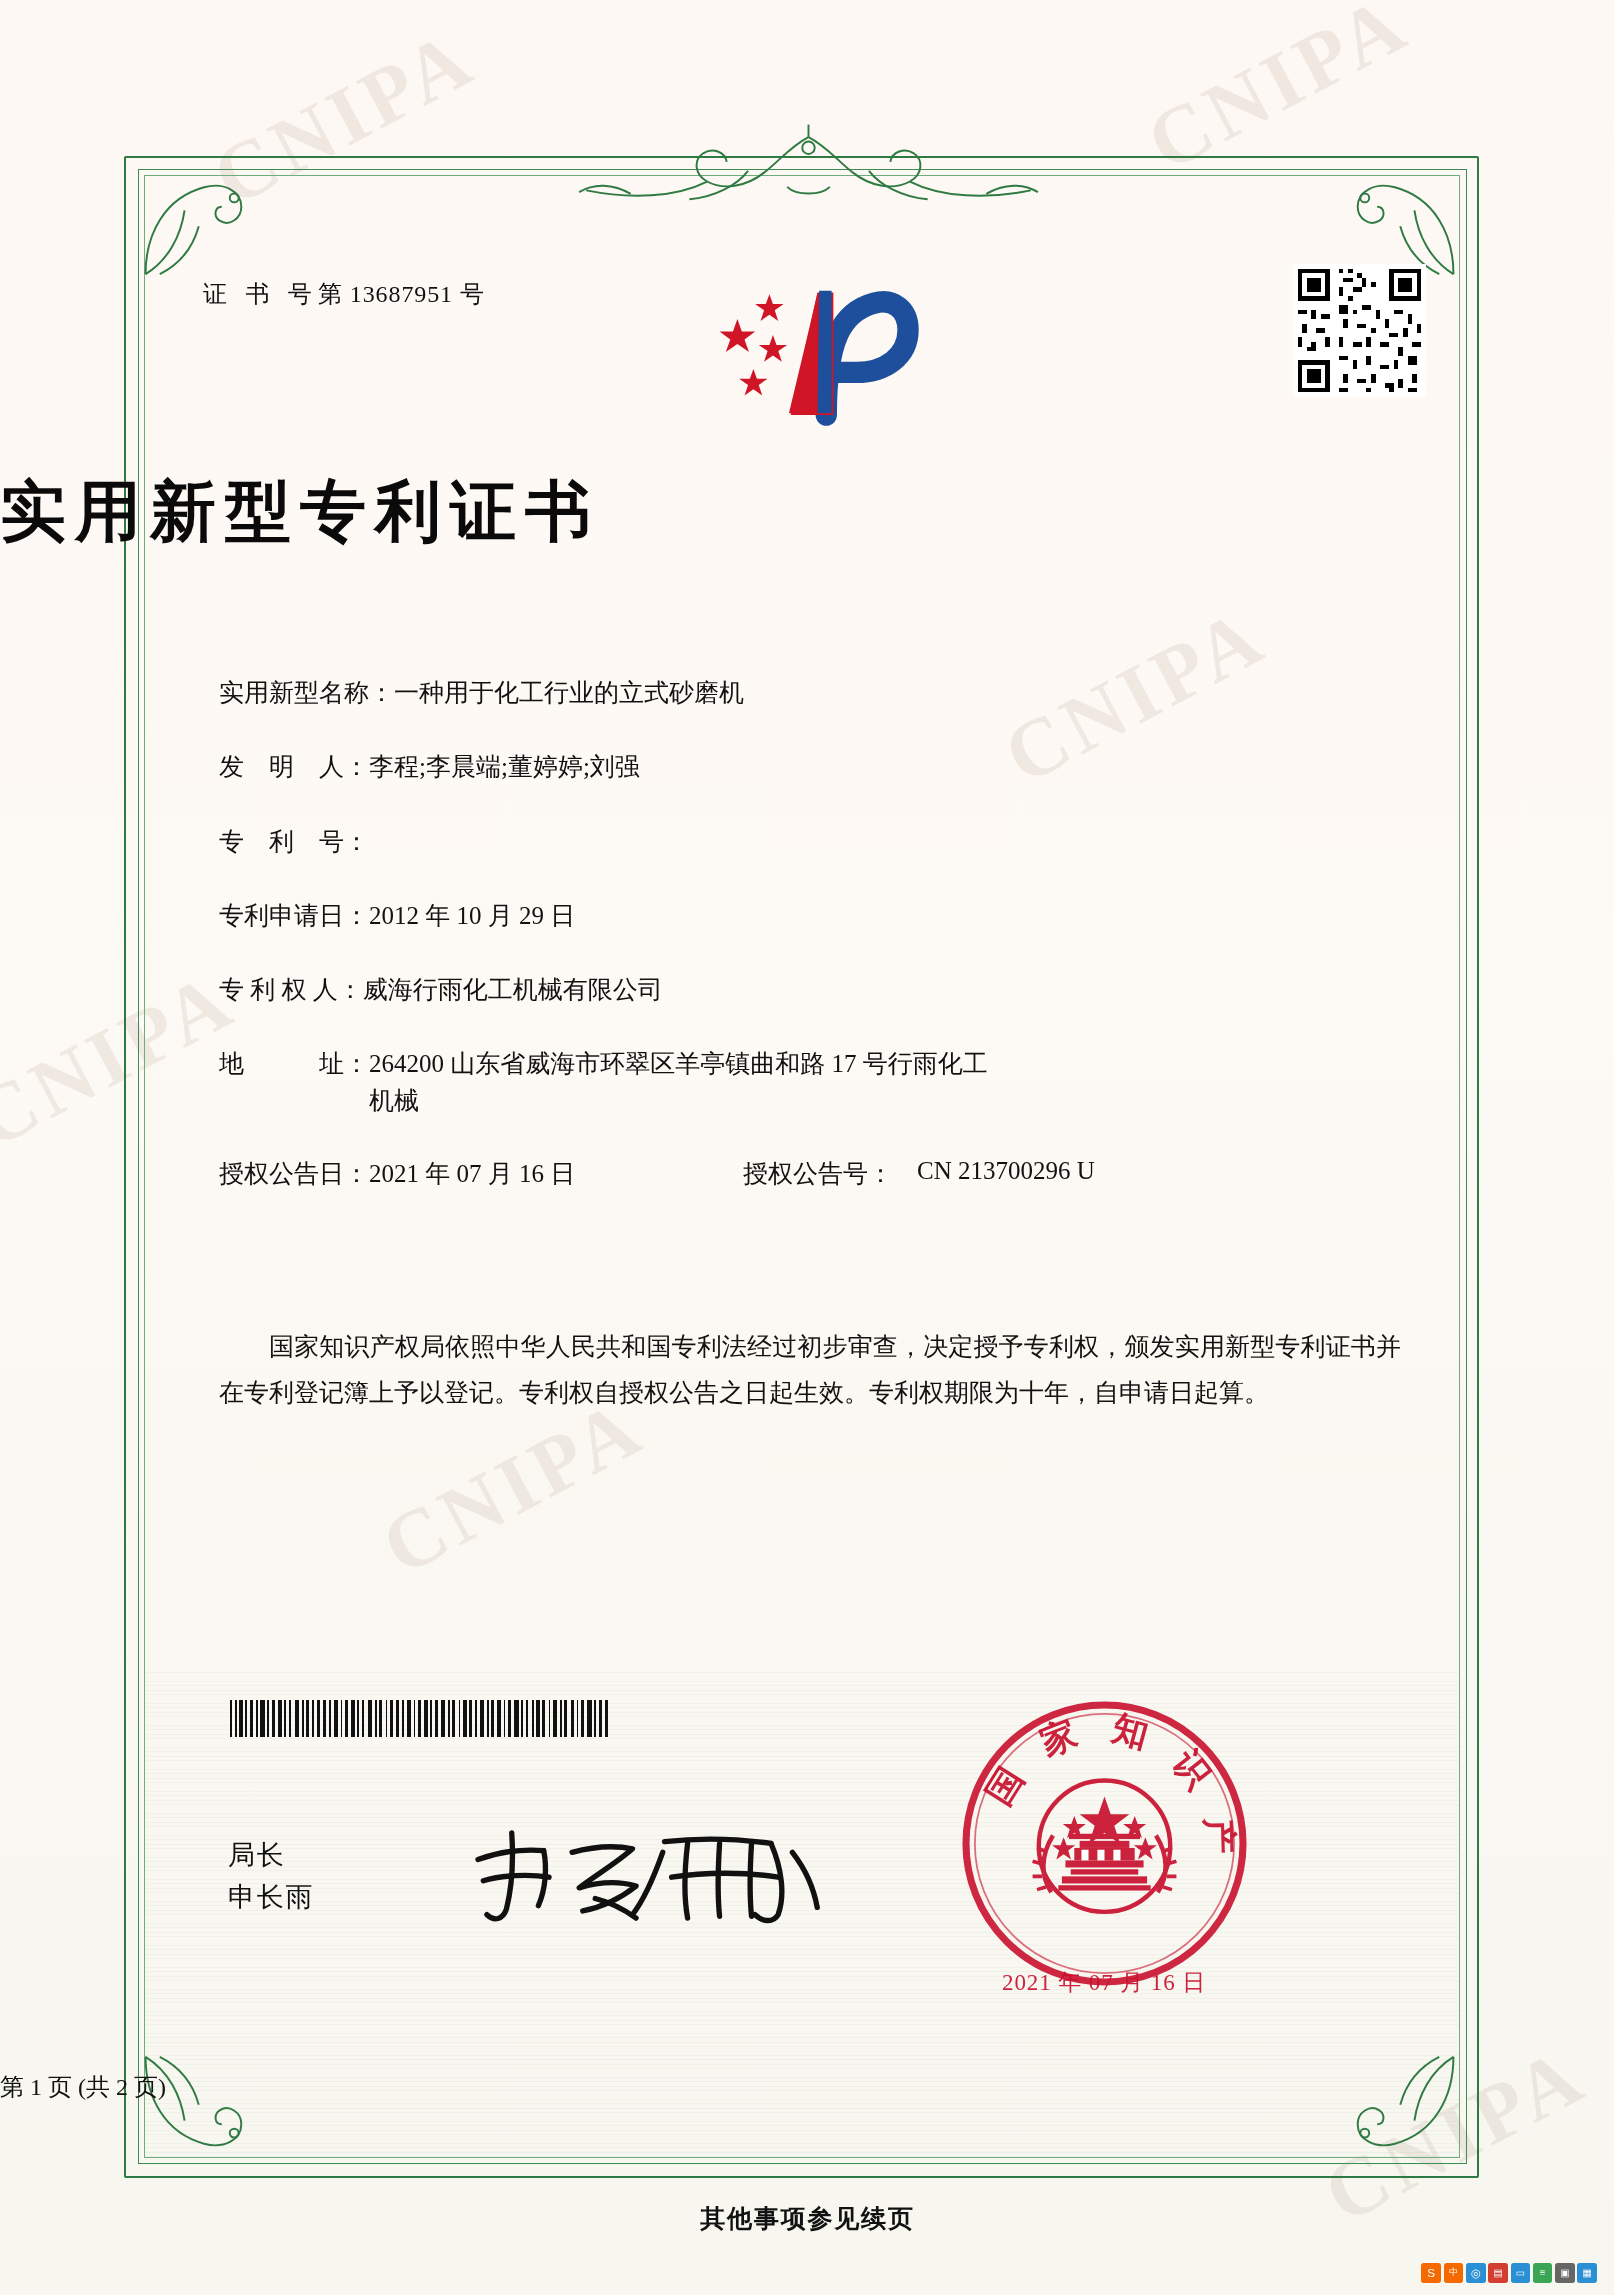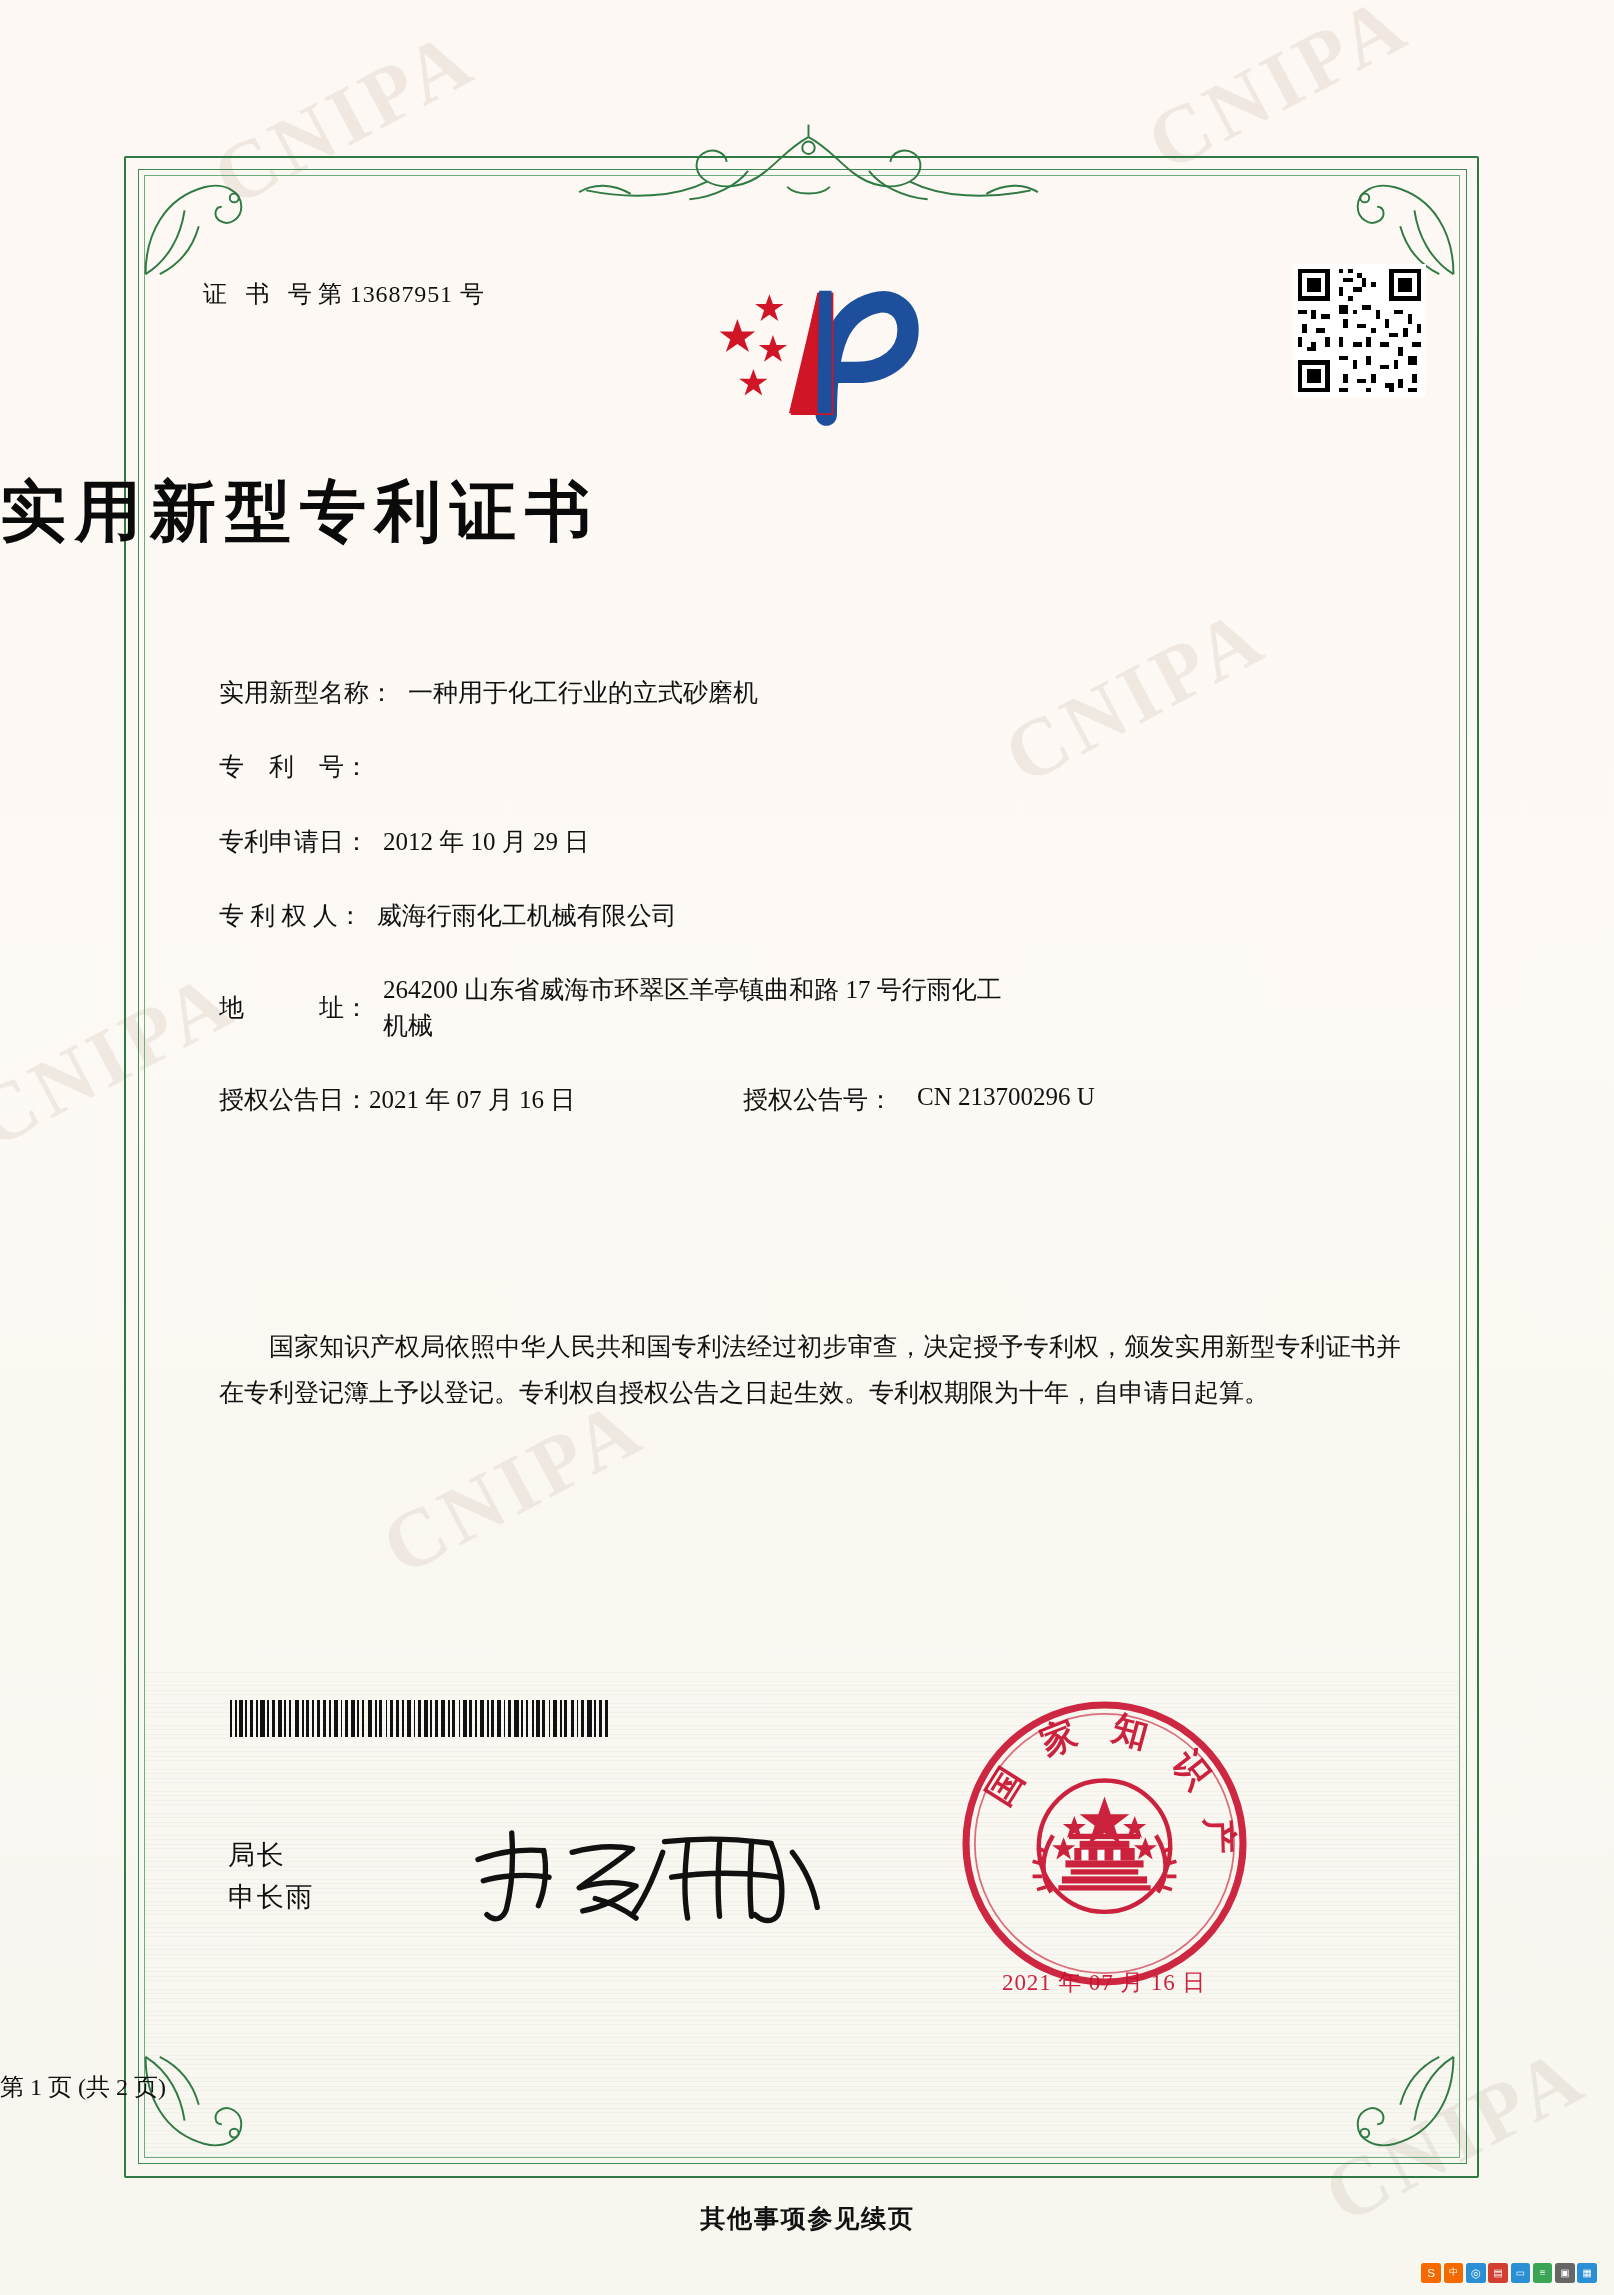--- a/index.html
+++ b/index.html
@@ -137,24 +137,23 @@
   .fields {
     position: absolute;
     left: 219px;
     top: 675px;
     width: 1182px;
     font-size: 25px;
     color: #111;
   }
   .field-row {
     display: flex;
-    align-items: center;
+    align-items: flex-start;
     margin-bottom: 38px;
     line-height: 1.45;
-    gap: 14px;
   }
   .f-label {
     flex: 0 0 auto;
     white-space: pre;
   }
   .f-value {
     flex: 1 1 auto;
     white-space: pre-wrap;
   }
   .f-value.wrap { max-width: 800px; }
@@ -449,20 +448,24 @@
 
   <div class="main-title">实用新型专利证书</div>
 
   <div class="fields">
 
     <div class="field-row">
       <span class="f-label">实用新型名称：</span>
       <span class="f-value">一种用于化工行业的立式砂磨机</span>
     </div>
 
+    <div class="field-row">
+      <span class="f-label">发　明　人：</span>
+      <span class="f-value">李程;李晨端;董婷婷;刘强</span>
+    </div>
 
     <div class="field-row">
       <span class="f-label">专　利　号：</span>
     </div>
 
     <div class="field-row">
       <span class="f-label">专利申请日：</span>
       <span class="f-value">2012 年 10 月 29 日</span>
     </div>
 

